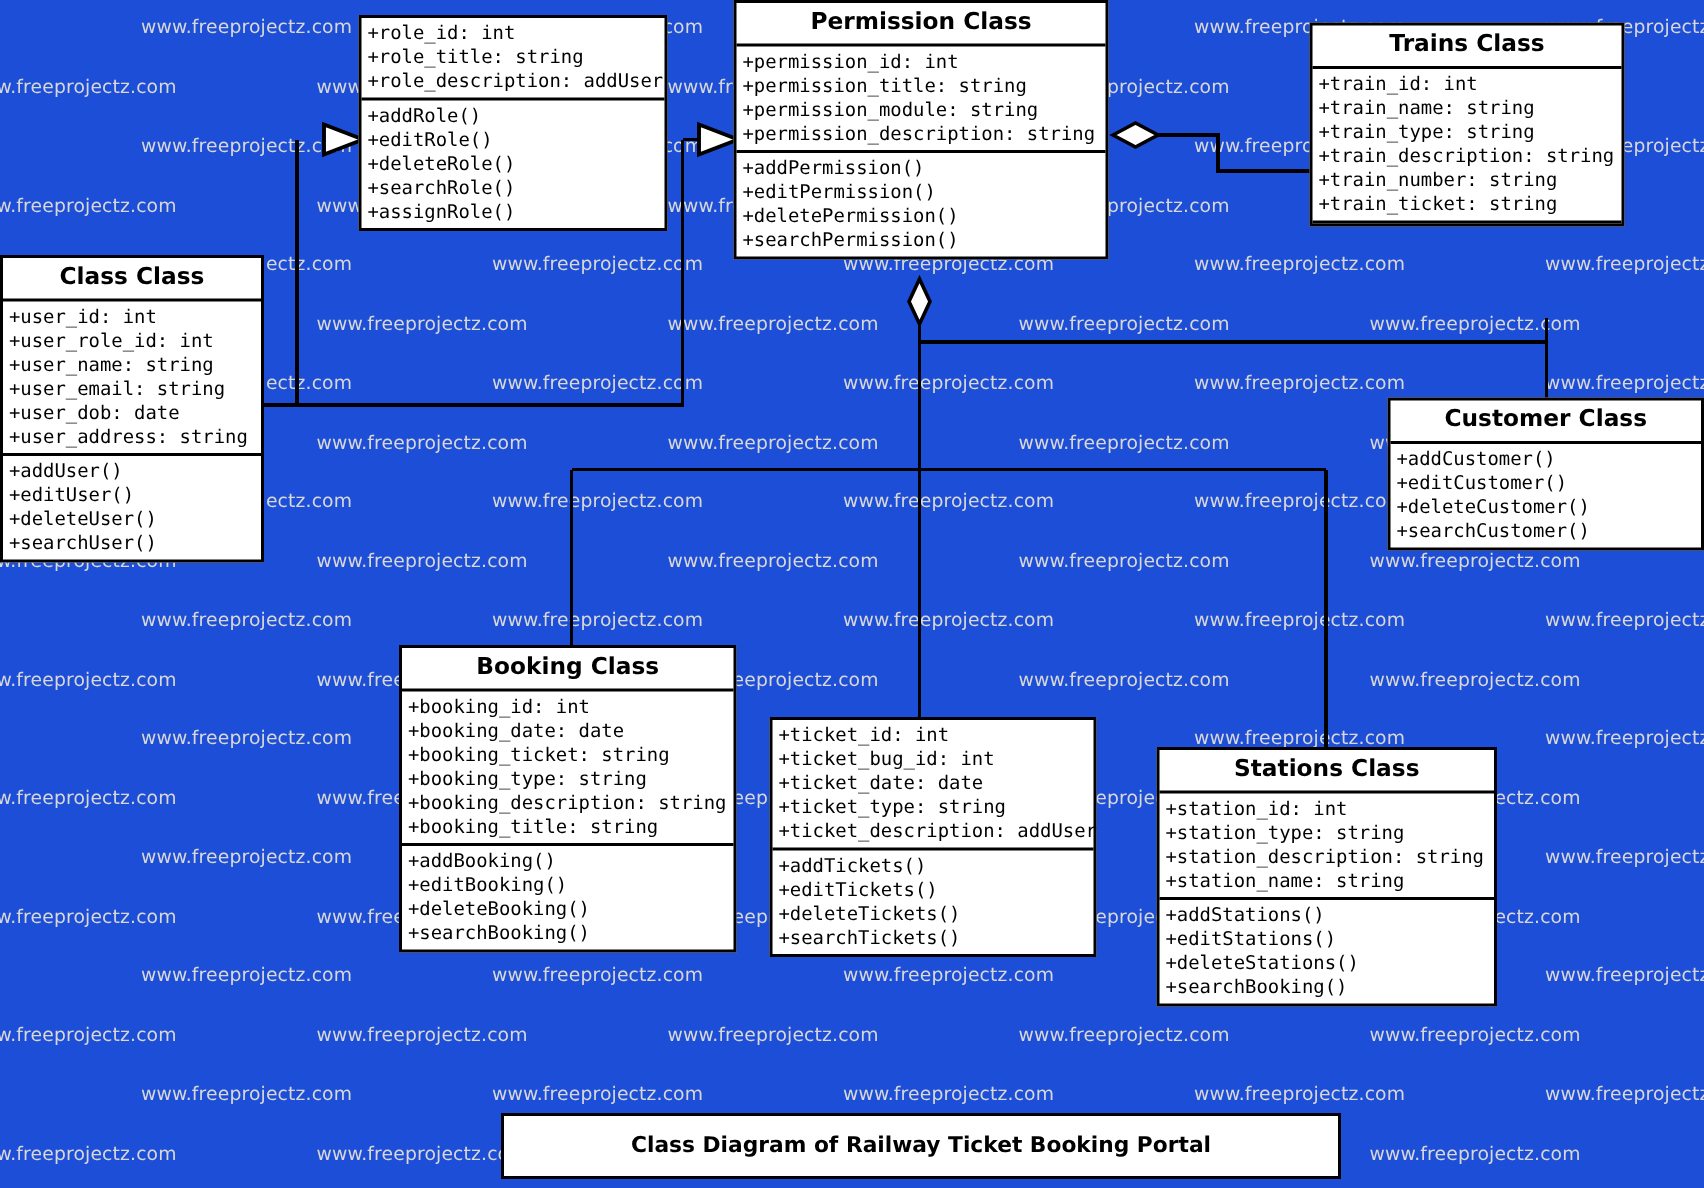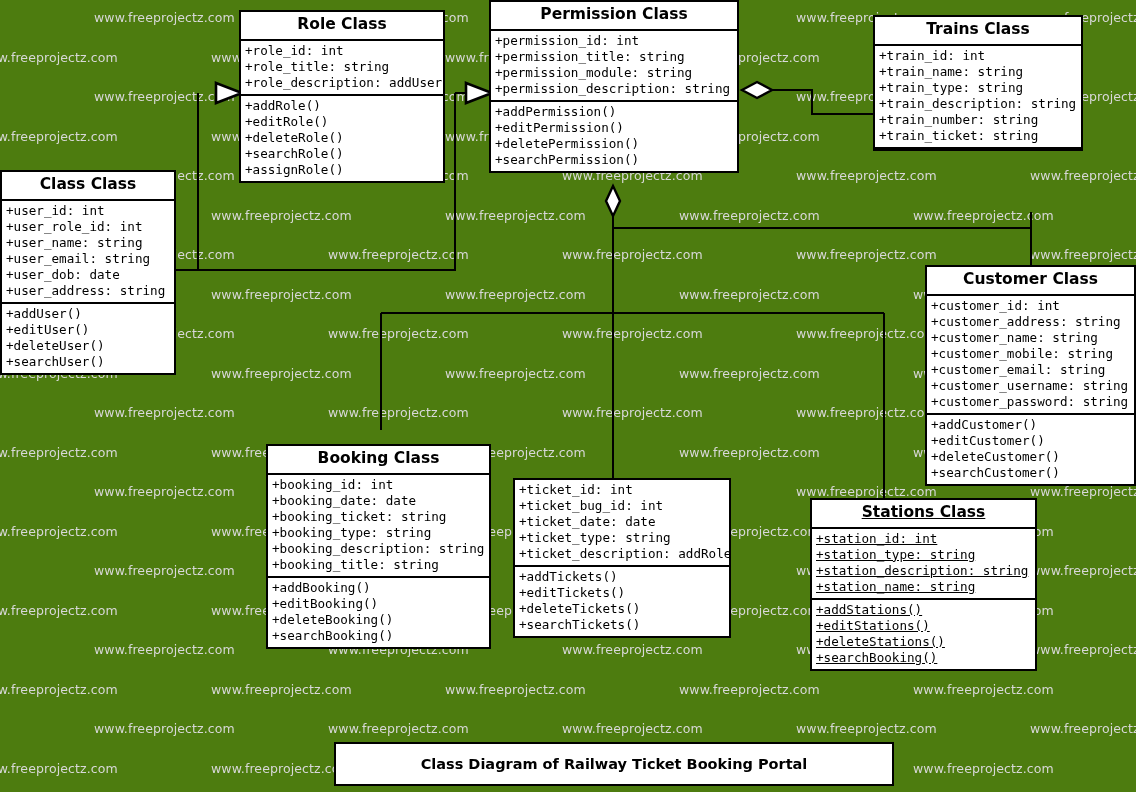--- a/index.html
+++ b/index.html
@@ -5,21 +5,21 @@
 <style>
   html, body {
     margin: 0;
     padding: 0;
     background: #ffffff;
   }
   #canvas {
     position: relative;
     width: 1136px;
     height: 792px;
-    background: #4d7c0f;
+    background: #1d4ed8;
     overflow: hidden;
     font-family: "DejaVu Sans Mono", "Liberation Mono", monospace;
   }
 
   
   #watermarks {
     position: absolute;
     left: 0; top: 0;
     width: 1136px;
     height: 792px;
@@ -247,21 +247,20 @@
     <polygon points="216,83 242,93 216,103" fill="#ffffff" stroke="#000000" stroke-width="2.6" stroke-linejoin="miter"></polygon>
 
     <polygon points="466,83 492,93 466,103" fill="#ffffff" stroke="#000000" stroke-width="2.6" stroke-linejoin="miter"></polygon>
 
     <polygon points="742,90 757,82 772,90 757,98" fill="#ffffff" stroke="#000000" stroke-width="2.4" stroke-linejoin="miter"></polygon>
 
     <polygon points="613,186 620,201 613,216 606,201" fill="#ffffff" stroke="#000000" stroke-width="2.4" stroke-linejoin="miter"></polygon>
   </svg>
 
   <div class="umlbox" id="box-role" style="left:239px; top:10px; width:206px;">
-    <div class="uml-title">Role Class</div>
     <div class="uml-section attrs">
         <div class="uml-row">+role_id: int</div>
         <div class="uml-row">+role_title: string</div>
         <div class="uml-row">+role_description: addUser</div>
       </div>
     <div class="uml-section methods">
         <div class="uml-row">+addRole()</div>
         <div class="uml-row">+editRole()</div>
         <div class="uml-row">+deleteRole()</div>
         <div class="uml-row">+searchRole()</div>
@@ -310,38 +309,29 @@
     <div class="uml-section methods">
         <div class="uml-row">+addUser()</div>
         <div class="uml-row">+editUser()</div>
         <div class="uml-row">+deleteUser()</div>
         <div class="uml-row">+searchUser()</div>
       </div>
   </div>
 
   <div class="umlbox" id="box-customer" style="left:925px; top:265px; width:211px;">
     <div class="uml-title">Customer Class</div>
-    <div class="uml-section attrs">
-        <div class="uml-row">+customer_id: int</div>
-        <div class="uml-row">+customer_address: string</div>
-        <div class="uml-row">+customer_name: string</div>
-        <div class="uml-row">+customer_mobile: string</div>
-        <div class="uml-row">+customer_email: string</div>
-        <div class="uml-row">+customer_username: string</div>
-        <div class="uml-row">+customer_password: string</div>
-      </div>
     <div class="uml-section methods">
         <div class="uml-row">+addCustomer()</div>
         <div class="uml-row">+editCustomer()</div>
         <div class="uml-row">+deleteCustomer()</div>
         <div class="uml-row">+searchCustomer()</div>
       </div>
   </div>
 
-  <div class="umlbox" id="box-booking" style="left:266px; top:430px; width:225px;margin-top:14px;">
+  <div class="umlbox" id="box-booking" style="left:266px; top:430px; width:225px;">
     <div class="uml-title">Booking Class</div>
     <div class="uml-section attrs">
         <div class="uml-row">+booking_id: int</div>
         <div class="uml-row">+booking_date: date</div>
         <div class="uml-row">+booking_ticket: string</div>
         <div class="uml-row">+booking_type: string</div>
         <div class="uml-row">+booking_description: string</div>
         <div class="uml-row">+booking_title: string</div>
       </div>
     <div class="uml-section methods">
@@ -351,31 +341,31 @@
         <div class="uml-row">+searchBooking()</div>
       </div>
   </div>
 
   <div class="umlbox" id="box-tickets" style="left:513px; top:478px; width:218px; z-index:5;">
     <div class="uml-section attrs">
         <div class="uml-row">+ticket_id: int</div>
         <div class="uml-row">+ticket_bug_id: int</div>
         <div class="uml-row">+ticket_date: date</div>
         <div class="uml-row">+ticket_type: string</div>
-        <div class="uml-row">+ticket_description: addRole</div>
+        <div class="uml-row">+ticket_description: addUser</div>
       </div>
     <div class="uml-section methods">
         <div class="uml-row">+addTickets()</div>
         <div class="uml-row">+editTickets()</div>
         <div class="uml-row">+deleteTickets()</div>
         <div class="uml-row">+searchTickets()</div>
       </div>
   </div>
 
-  <div class="umlbox" id="box-stations" style="left:810px; top:498px; width:227px; z-index:5;text-decoration:underline;">
+  <div class="umlbox" id="box-stations" style="left:771px; top:498px; width:227px; z-index:5;">
     <div class="uml-title">Stations Class</div>
     <div class="uml-section attrs">
         <div class="uml-row">+station_id: int</div>
         <div class="uml-row">+station_type: string</div>
         <div class="uml-row">+station_description: string</div>
         <div class="uml-row">+station_name: string</div>
       </div>
     <div class="uml-section methods">
         <div class="uml-row">+addStations()</div>
         <div class="uml-row">+editStations()</div>

